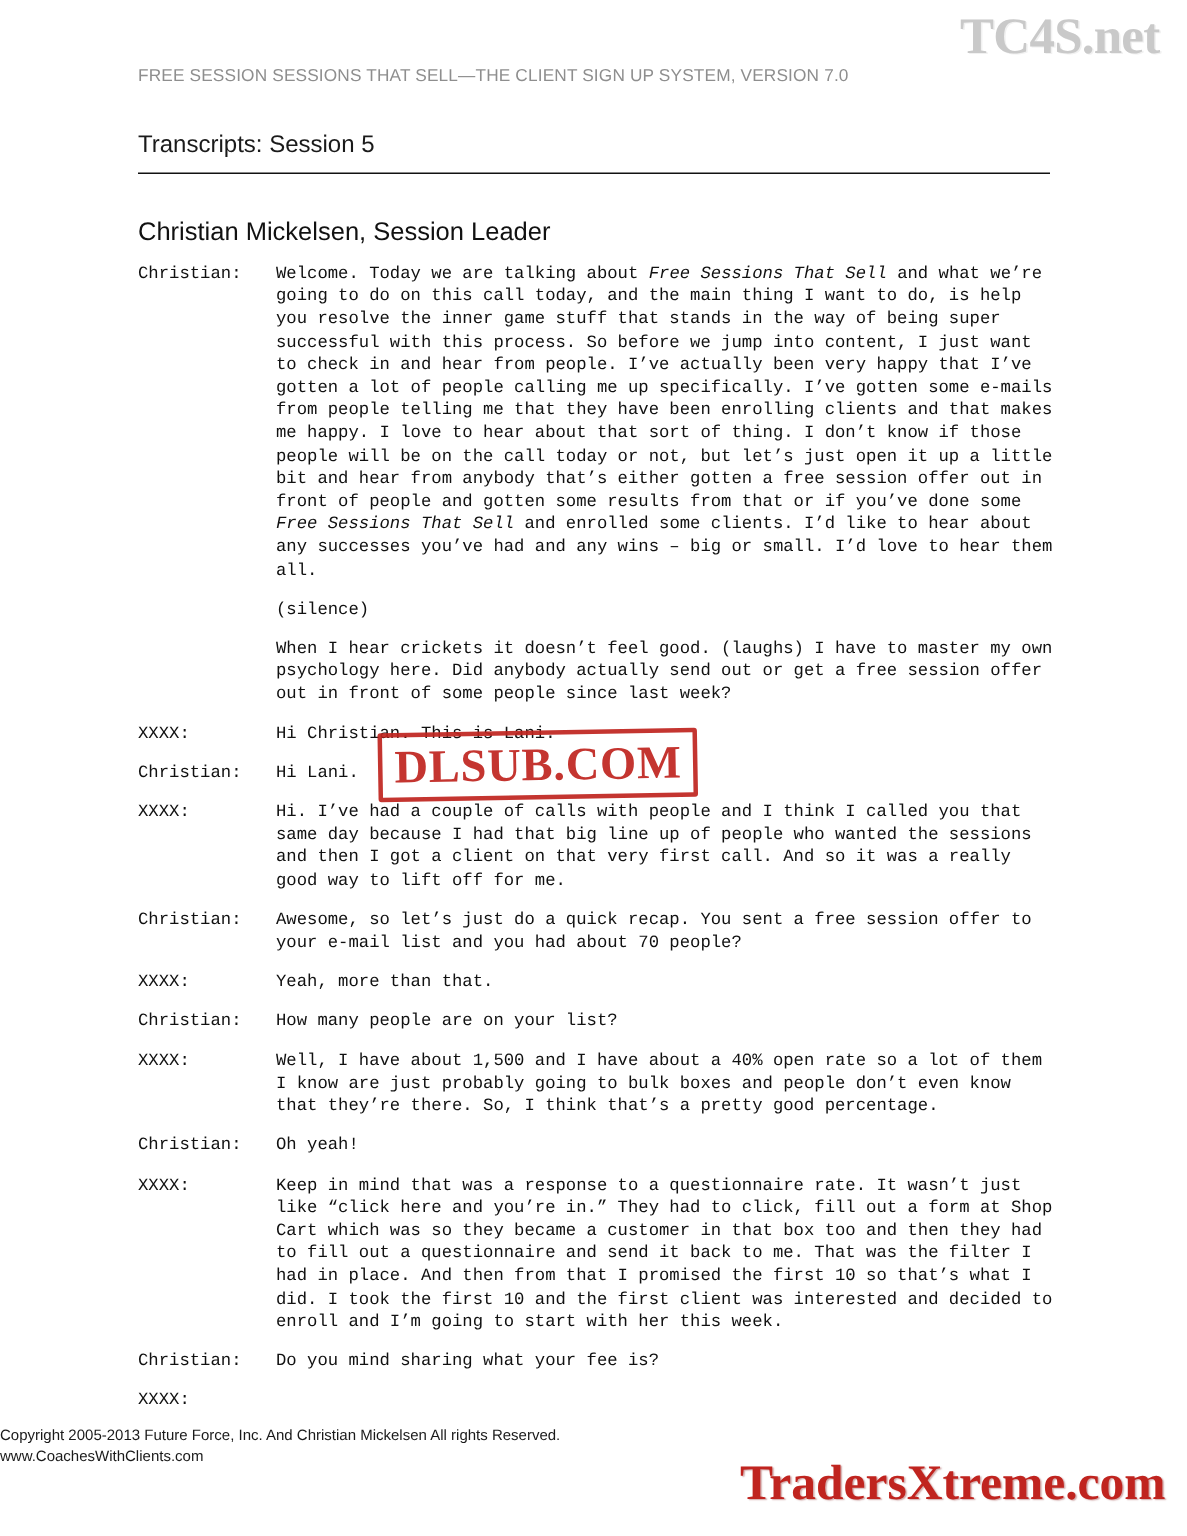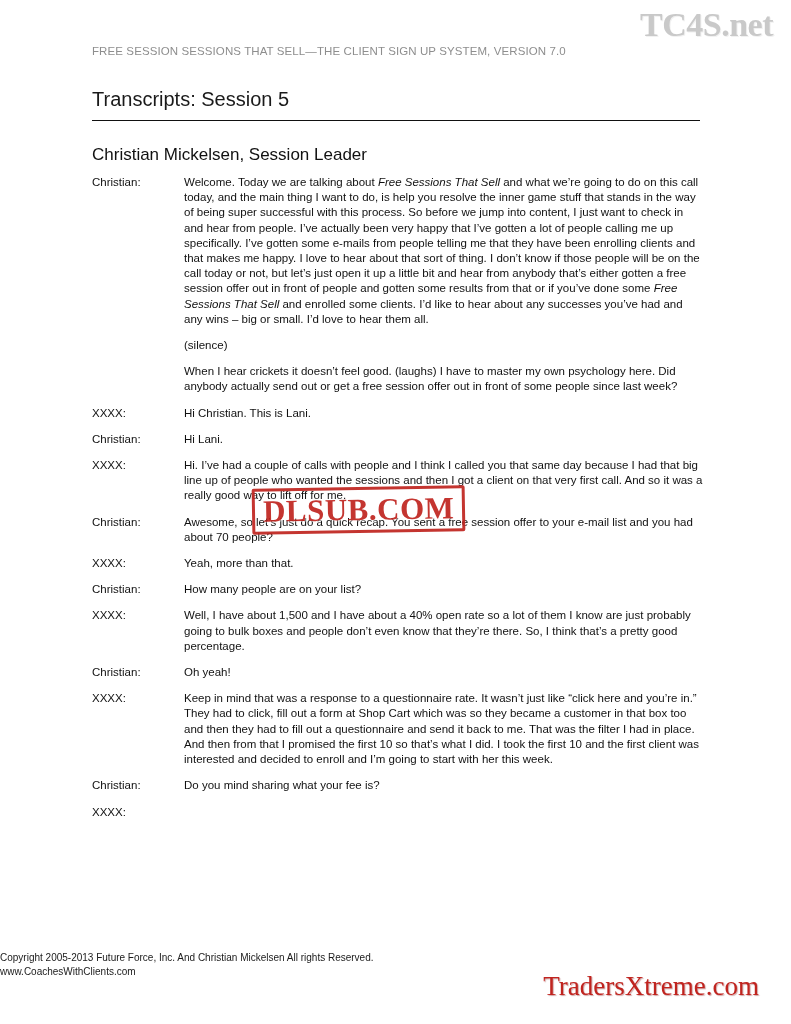--- a/index.html
+++ b/index.html
@@ -49,21 +49,21 @@
     letter-spacing: 0.1px;
     white-space: nowrap;
   }
 
   
   .doc-title {
     position: absolute;
     left: 92px;
     top: 88px;
     width: 608px;
-    font-size: 20px;
+    font-size: 16px;
     color: #1a1a1a;
     padding-bottom: 9px;
     border-bottom: 1.5px solid #111111;
   }
 
   
   .leader {
     position: absolute;
     left: 92px;
     top: 145px;
@@ -75,20 +75,21 @@
   .transcript {
     position: absolute;
     left: 92px;
     top: 175px;
     width: 612px;
   }
   .row {
     display: flex;
     align-items: flex-start;
     margin-bottom: 11px;
+    font-family: Liberation Mono, monospace;
   }
   .speaker {
     flex: 0 0 92px;
     font-size: 11.5px;
     line-height: 15.2px;
     color: #111111;
   }
   .speech {
     flex: 1 1 auto;
     font-size: 11.5px;
@@ -130,25 +131,25 @@
     left: 0;
     top: 951px;
     width: 791px;
     text-align: left;
     font-size: 10px;
     color: #1a1a1a;
     line-height: 14px;
   }
   .wm-bottom {
     position: absolute;
-    right: 32px;
+    right: 14px;
     top: 971px;
     font-family: "Liberation Serif", serif;
-    font-weight: normal;
-    font-size: 27px;
+    font-weight: bold;
+    font-size: 33px;
     color: #c0241f;
     text-shadow: 1px 1px 1px rgba(120,0,0,0.35);
     white-space: nowrap;
   }
 </style>
 </head>
 <body>
 
 <div class="page">
 

